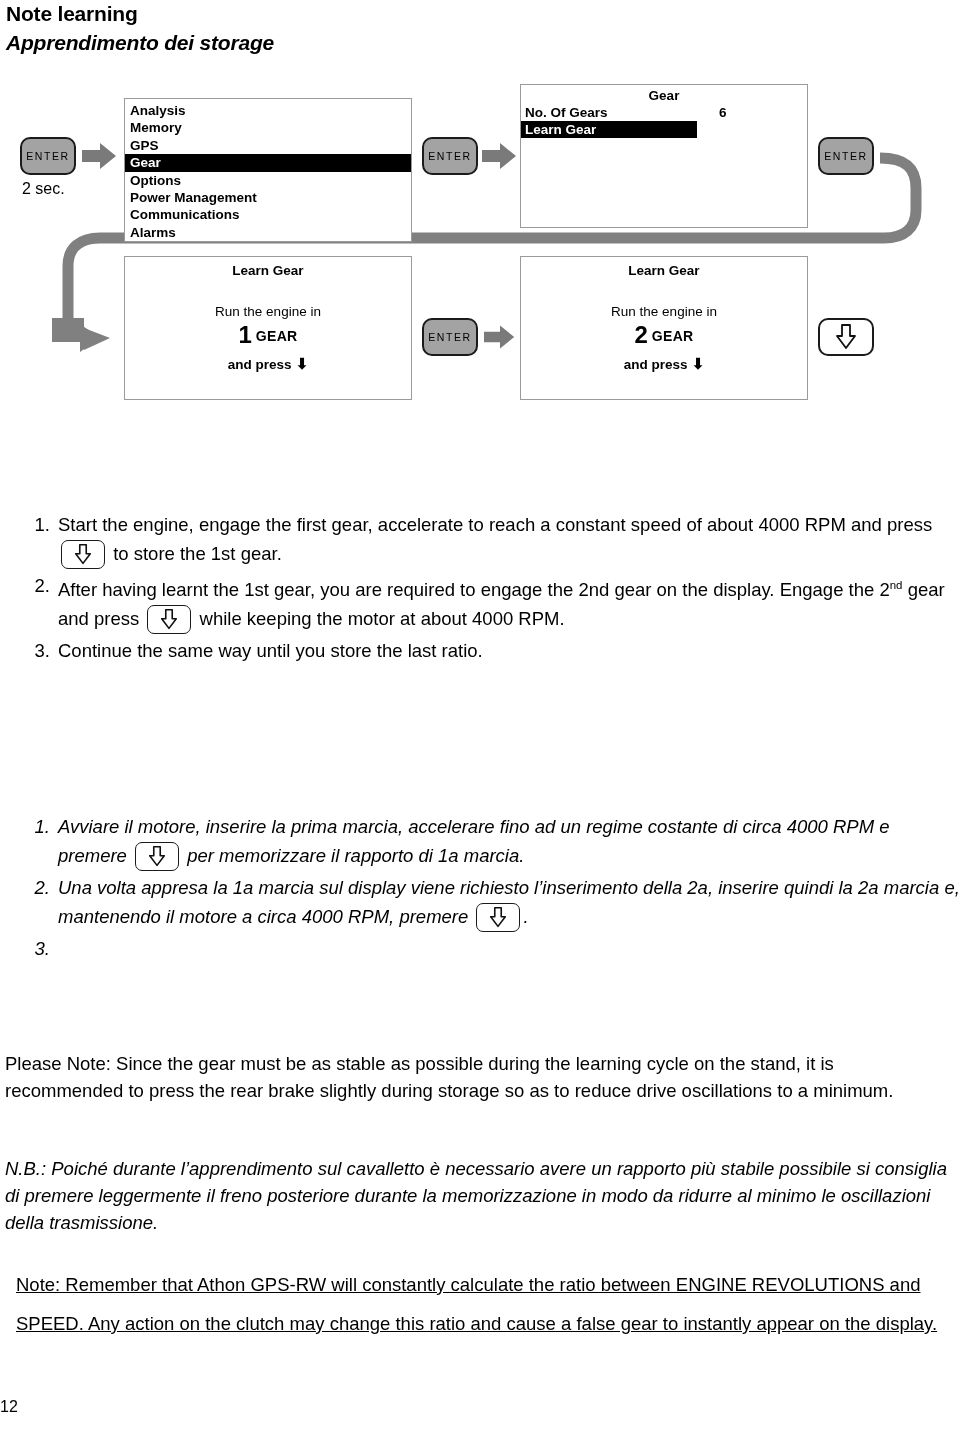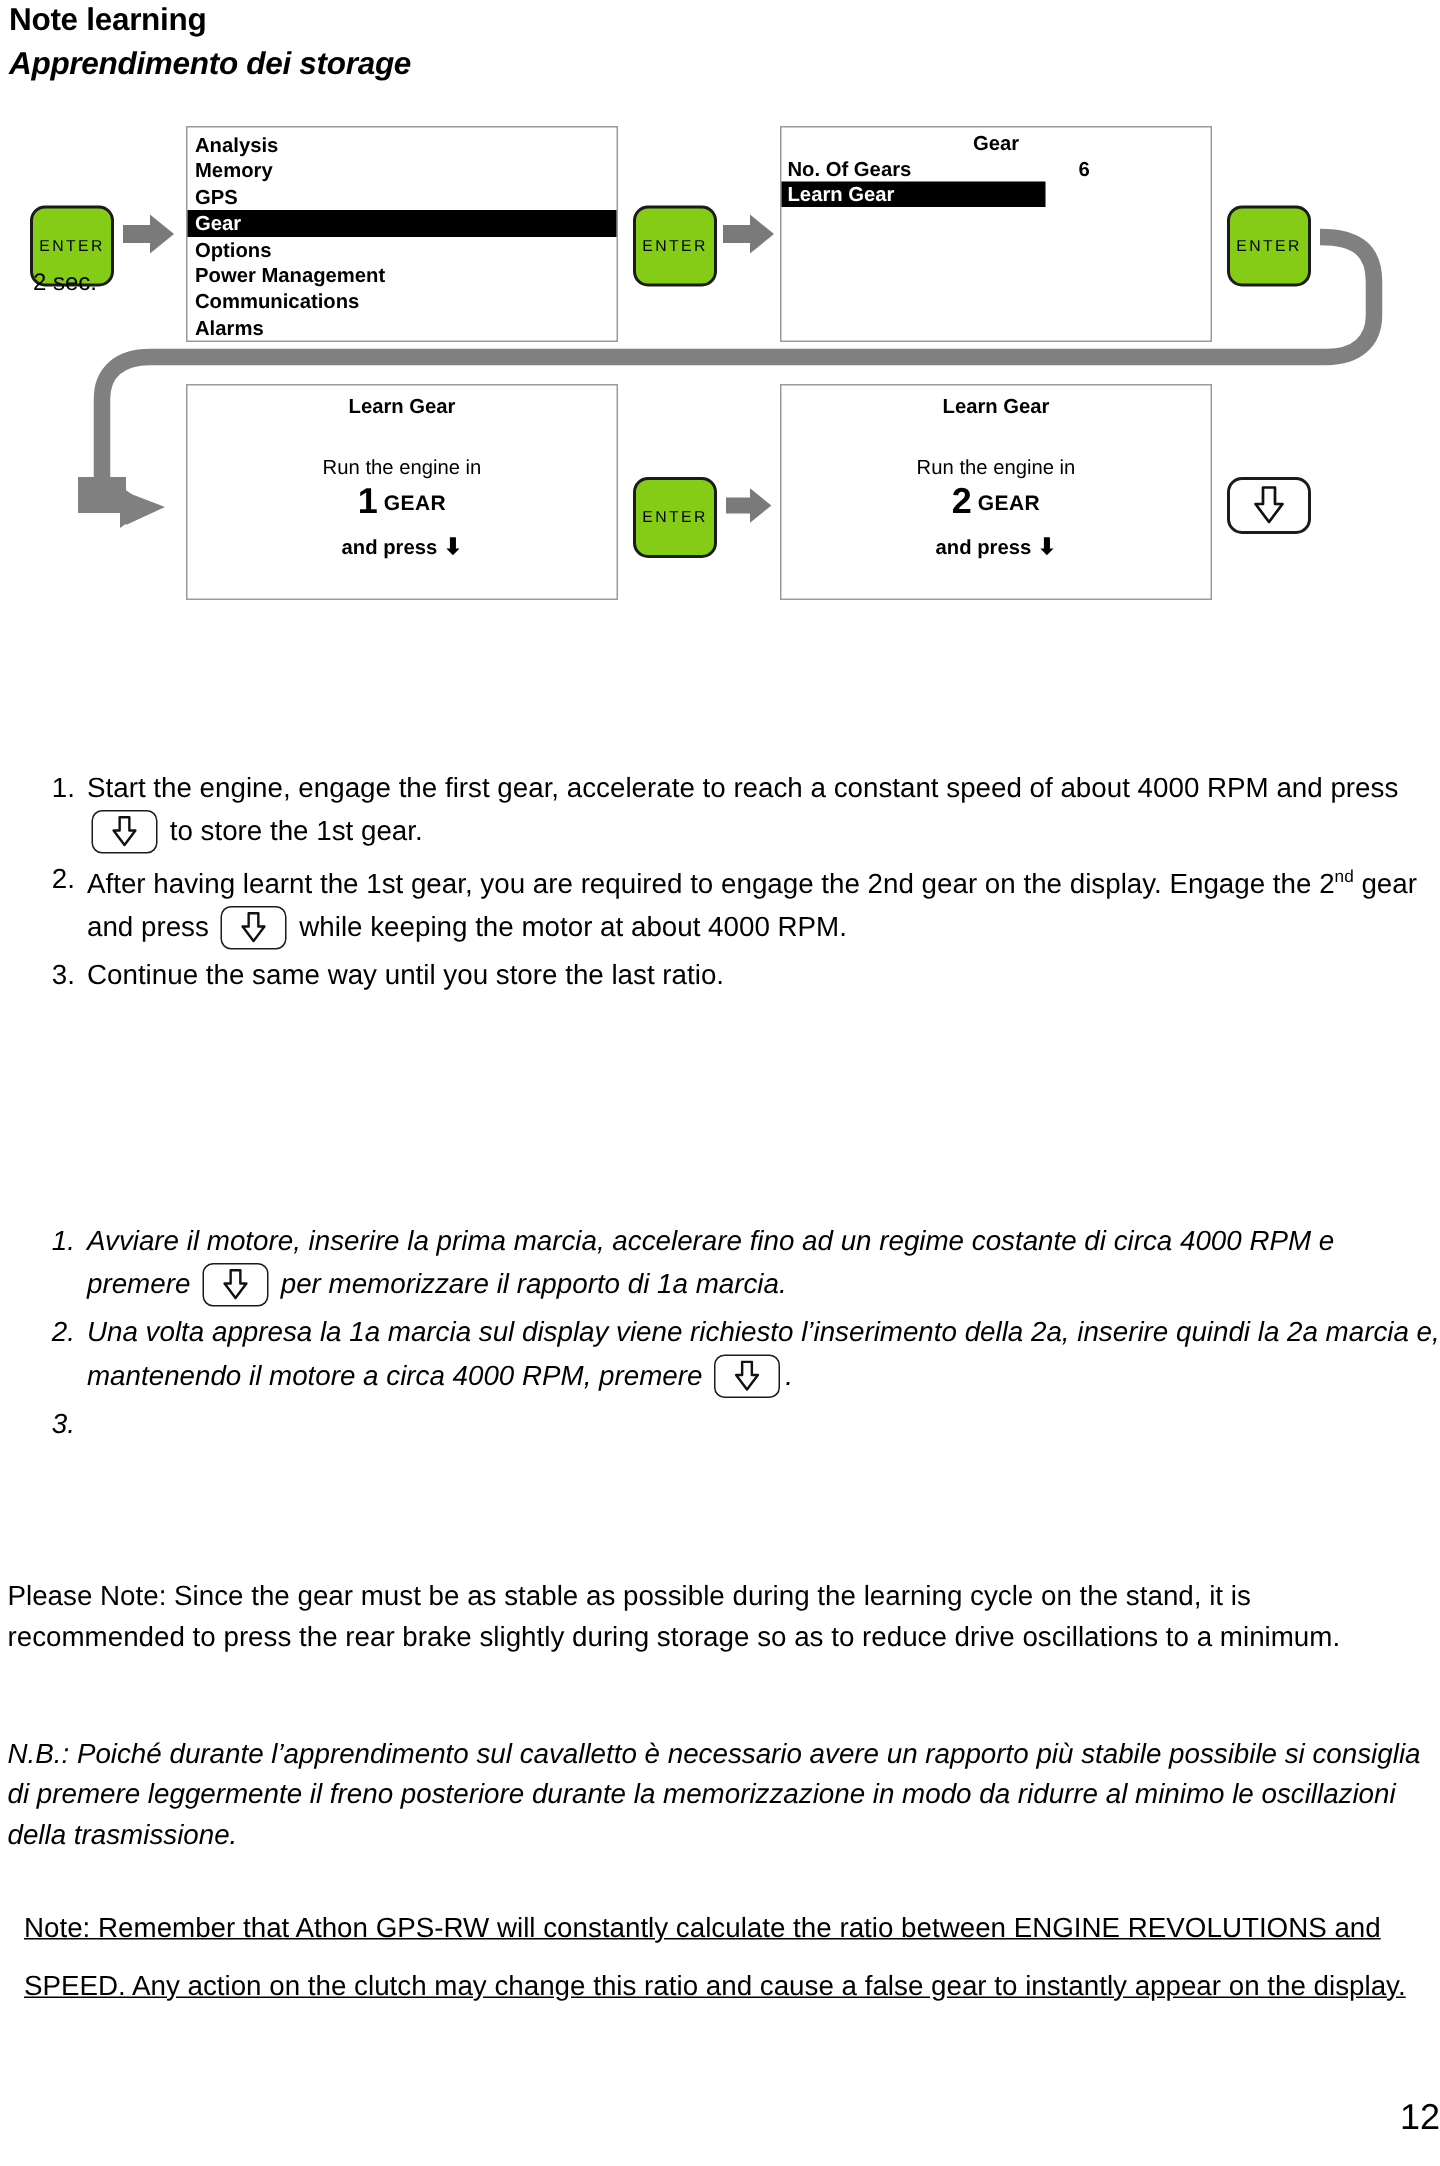--- a/index.html
+++ b/index.html
@@ -55,21 +55,21 @@
   .screen-box {
     position: absolute;
     border: 1px solid #9a9a9a;
     background: #ffffff;
     box-sizing: border-box;
   }
 
   
   #menu-screen {
     left: 124px;
-    top: 14px;
+    top: 28px;
     width: 288px;
     height: 144px;
     padding: 3px 0 0 0;
   }
   .menu-item {
     font-size: 13.5px;
     font-weight: bold;
     line-height: 17.4px;
     padding-left: 5px;
     white-space: nowrap;
@@ -147,24 +147,24 @@
     font-weight: bold;
     text-align: center;
     margin-top: 6px;
   }
   .lg-line3 .dn { font-size: 15px; }
 
   
   .key-enter {
     position: absolute;
     width: 56px;
-    height: 54px;
+    height: 38px;
     border: 2px solid #1b1b1b;
     border-radius: 10px;
-    background: #84cc16;
+    background: #a3a3a3;
     box-sizing: border-box;
     font-size: 10.5px;
     font-weight: normal;
     letter-spacing: 1.6px;
     display: flex;
     align-items: center;
     justify-content: center;
   }
   #enter-1 { left: 20px; top: 67px; }
   #enter-2 { left: 422px; top: 67px; }
@@ -268,22 +268,22 @@
     font-size: 18.5px;
     line-height: 39px;
     text-decoration: underline;
   }
 
   .page-number {
     position: absolute;
     left: 0;
     top: 1398px;
     width: 960px;
-    text-align: right;
-    font-size: 24px;
+    text-align: left;
+    font-size: 16px;
   }
 
   sup { font-size: 0.62em; vertical-align: super; }
 </style>
 </head>
 <body>
 
 <div class="page-heading">Note learning</div>
 <div class="page-subheading">Apprendimento dei storage</div>
 

